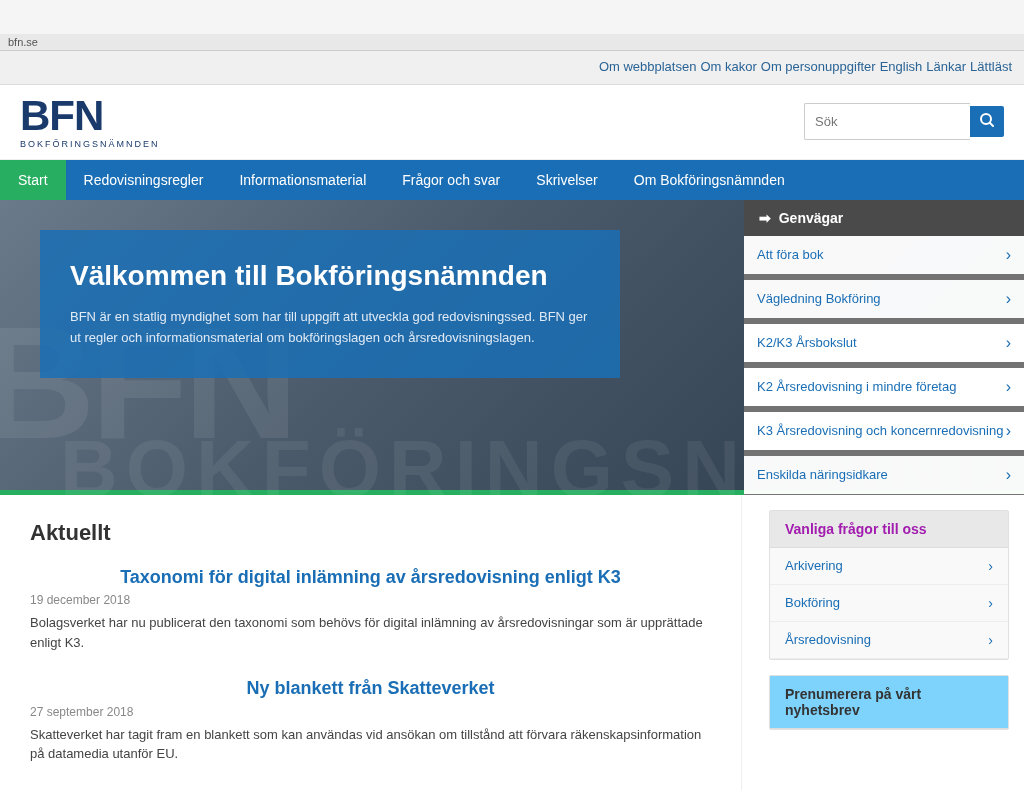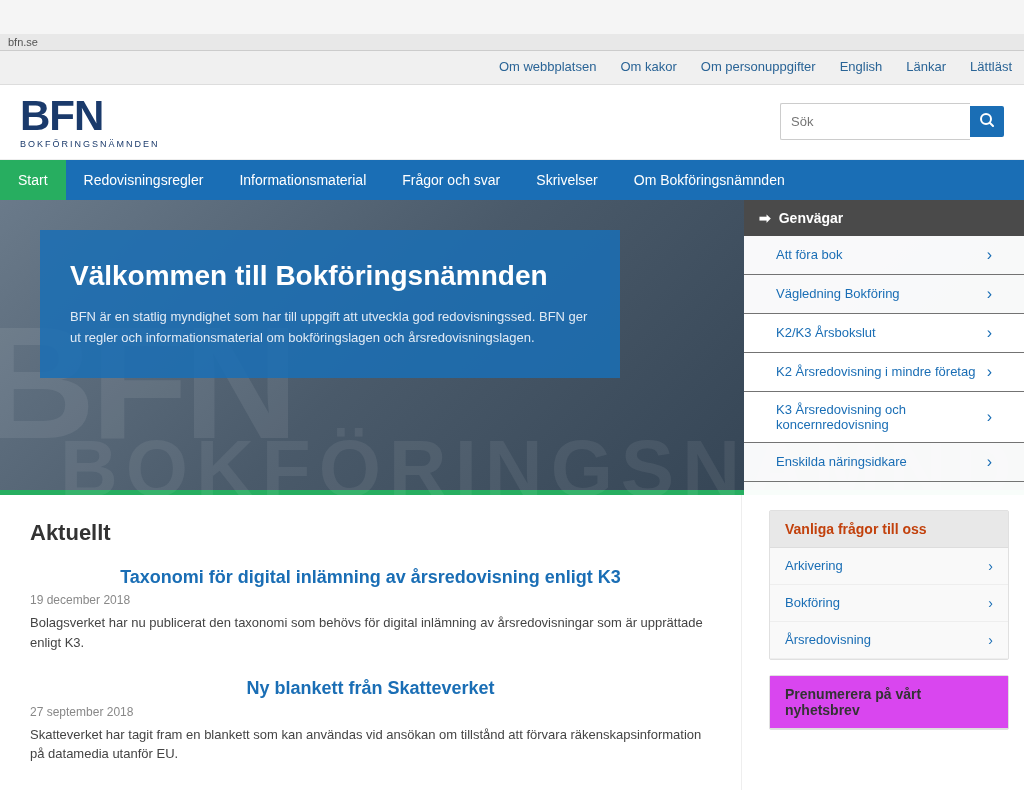--- a/index.html
+++ b/index.html
@@ -8,21 +8,20 @@
     
     .top-bar {
       background: #f0f0f0;
       border-bottom: 1px solid #ddd;
       padding: 2px 0;
     }
     .top-bar-inner {
       display: flex;
       justify-content: flex-end;
       padding: 0 10px;
-      gap: 20px;
     }
     .top-bar a {
       color: #2a6496;
       text-decoration: none;
       font-size: 13px;
       padding: 4px 2px;
       line-height: 1.6;
     }
 
     
@@ -67,21 +66,21 @@
       display: flex;
       align-items: center;
       gap: 0;
     }
     .search-input {
       padding: 10px 10px;
       border: 1px solid #ccc;
       border-right: none;
       border-radius: 2px 0 0 2px;
       font-size: 13px;
-      width: 190px;
+      width: 166px;
       outline: none;
       color: #999;
     }
     .search-btn {
       background: #1a6eb5;
       border: none;
       padding: 7px 10px;
       cursor: pointer;
       border-radius: 0 2px 2px 0;
       color: white;
@@ -181,22 +180,22 @@
       font-size: 14px;
       font-weight: bold;
       display: flex;
       align-items: center;
       gap: 8px;
     }
     .genvagar-item {
       display: flex;
       align-items: center;
       justify-content: space-between;
-      padding: 10px 32px;
-      border-bottom: 1px solid #737373;
+      padding: 10px 13px;
+      border-bottom: 6px solid #737373;
       color: #1a6eb5;
       font-size: 13px;
       cursor: pointer;
       text-decoration: none;
     }
     .genvagar-item .arrow {
       color: #1a6eb5;
       font-size: 16px;
     }
     
@@ -256,21 +255,21 @@
     .vf-box {
       border: 1px solid #e0e0e0;
       background: #f9f9f9;
       border-radius: 2px;
     }
     .vf-title {
       background: #e8e8e8;
       padding: 10px 15px;
       font-size: 14px;
       font-weight: bold;
-      color: #c2410c;
+      color: #a21caf;
       border-bottom: 1px solid #ddd;
     }
     .vf-item {
       display: flex;
       align-items: center;
       justify-content: space-between;
       padding: 10px 15px;
       border-bottom: 1px solid #eee;
       color: #1a6eb5;
       font-size: 13px;
@@ -292,21 +291,21 @@
     }
 
     
     .prenumerera-box {
       border: 1px solid #e0e0e0;
       background: #f9f9f9;
       border-radius: 2px;
       margin-top: 15px;
     }
     .prenumerera-title {
-      background: #d946ef;
+      background: #7dd3fc;
       padding: 10px 15px;
       font-size: 14px;
       font-weight: bold;
       color: #333;
       border-bottom: 1px solid #ddd;
     }
 
     
     .green-bar {
       height: 5px;

